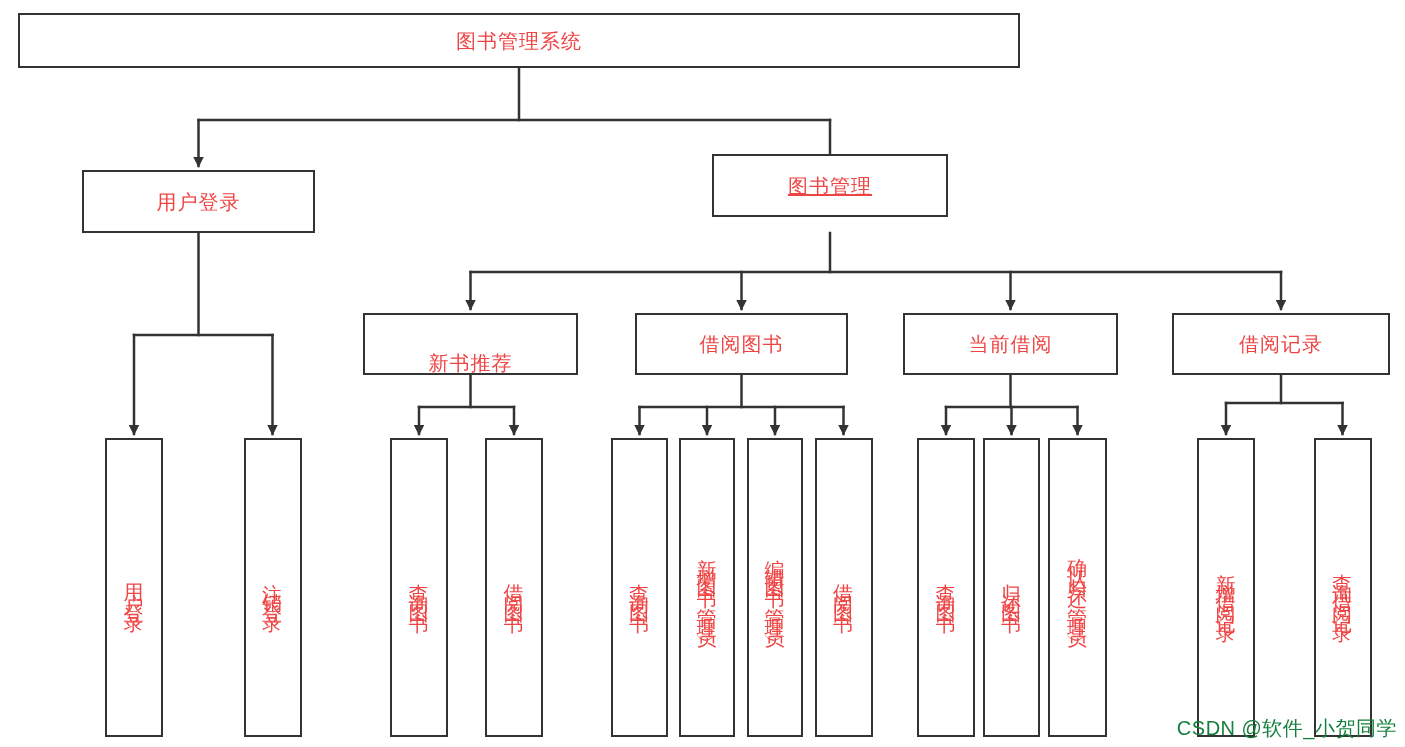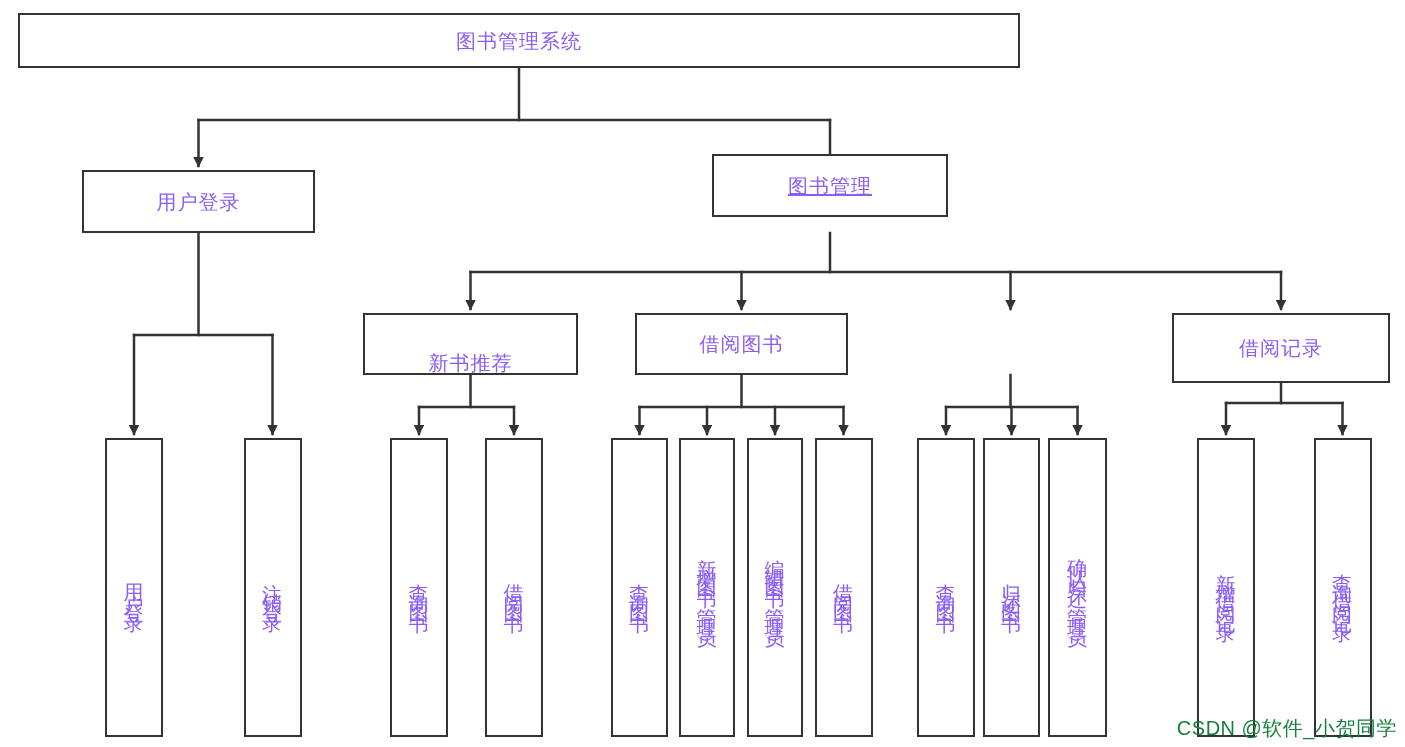--- a/index.html
+++ b/index.html
@@ -23,21 +23,21 @@
     height: 747px;
     pointer-events: none;
   }
   .node {
     position: absolute;
     border: 2.5px solid #333333;
     background: #ffffff;
     display: flex;
     align-items: center;
     justify-content: center;
-    color: #8b5cf6;
+    color: #ef4444;
     box-sizing: border-box;
   }
   .node .hlabel {
     font-size: 20px;
     letter-spacing: 1px;
     white-space: nowrap;
     line-height: 1;
   }
   .leaf .vlabel {
     writing-mode: vertical-rl;
@@ -123,21 +123,24 @@
   <div class="node" style="left:712px; top:154px; width:236px; height:63px;text-decoration:underline;">
     <span class="hlabel">图书管理</span>
   </div>
 
   <div class="node" style="left:363px; top:313px; width:215px; height:62px;align-items:flex-end;">
     <span class="hlabel">新书推荐</span>
   </div>
   <div class="node" style="left:635px; top:313px; width:213px; height:62px;">
     <span class="hlabel">借阅图书</span>
   </div>
-  <div class="node" style="left:1172px; top:313px; width:218px; height:70px;">
+  <div class="node" style="left:903px; top:313px; width:215px; height:62px;">
+    <span class="hlabel">当前借阅</span>
+  </div>
+  <div class="node" style="left:1172px; top:313px; width:218px; height:62px;">
     <span class="hlabel">借阅记录</span>
   </div>
 
   <div class="node leaf" style="left:105px; top:438px; width:58px; height:299px;">
     <span class="vlabel">用户登录</span>
   </div>
   <div class="node leaf" style="left:243.5px; top:438px; width:58px; height:299px;">
     <span class="vlabel">注销登录</span>
   </div>
 

